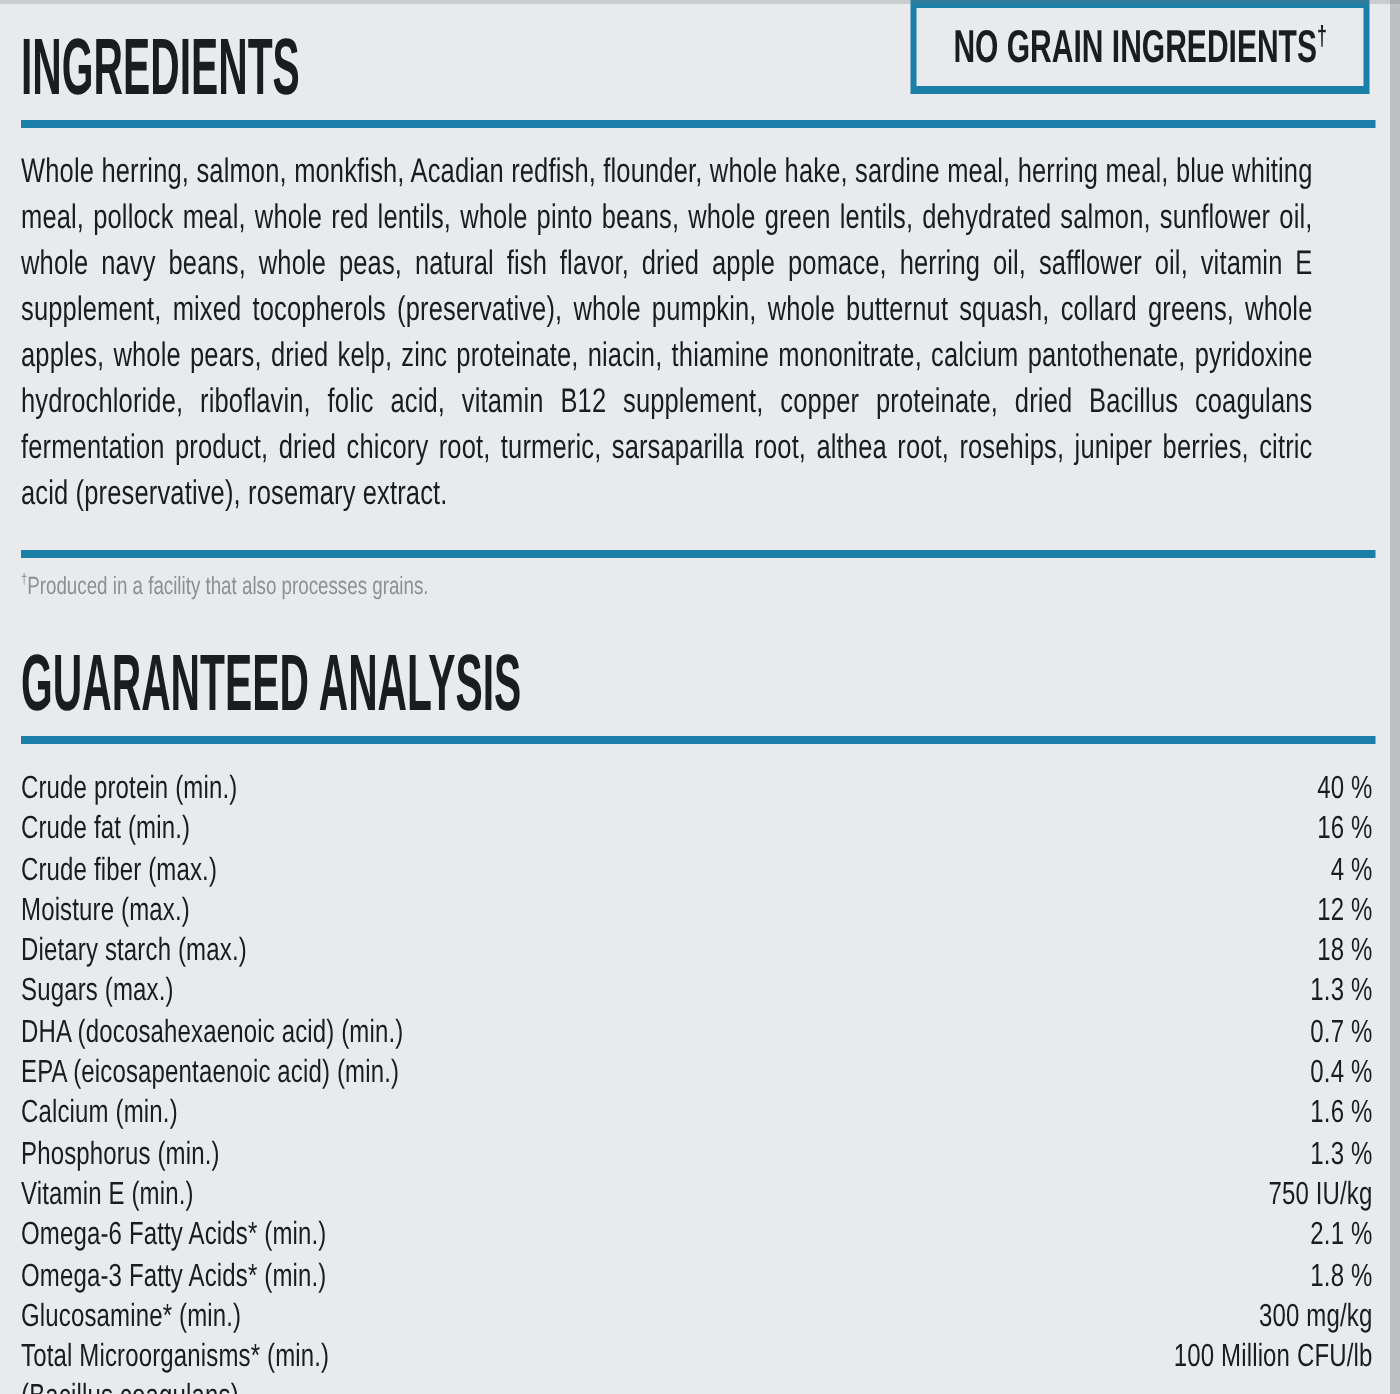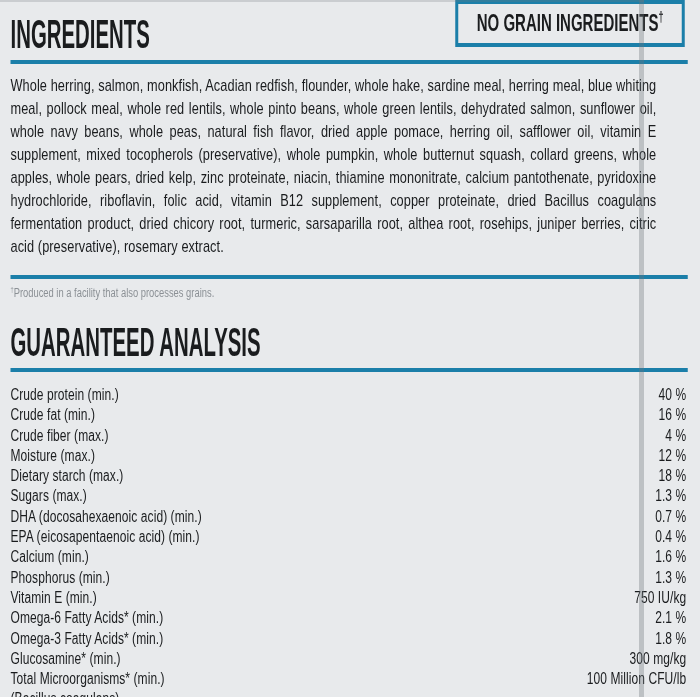--- a/index.html
+++ b/index.html
@@ -3,21 +3,21 @@
 <meta charset="utf-8">
 <style>
   html, body {
     margin: 0; padding: 0;
     width: 700px; height: 697px;
     overflow: hidden;
     background: var(--bg, #e8eaec);
     font-family: "Liberation Sans", sans-serif;
     color: var(--text, #1a1c1e);
   }
-  .photo-frame { position: relative; width: 644px; height: 697px; }
+  .photo-frame { position: relative; width: 700px; height: 697px; }
   .edge-right {
     position: absolute; top: 0; right: 0; width: 5px; height: 100%;
     background: rgba(110,118,124,0.35); z-index: 5;
   }
   .edge-top {
     position: absolute; top: 0; left: 0; width: 100%; height: 2px;
     background: rgba(110,118,124,0.25); z-index: 5;
   }
   
   .sheet {

